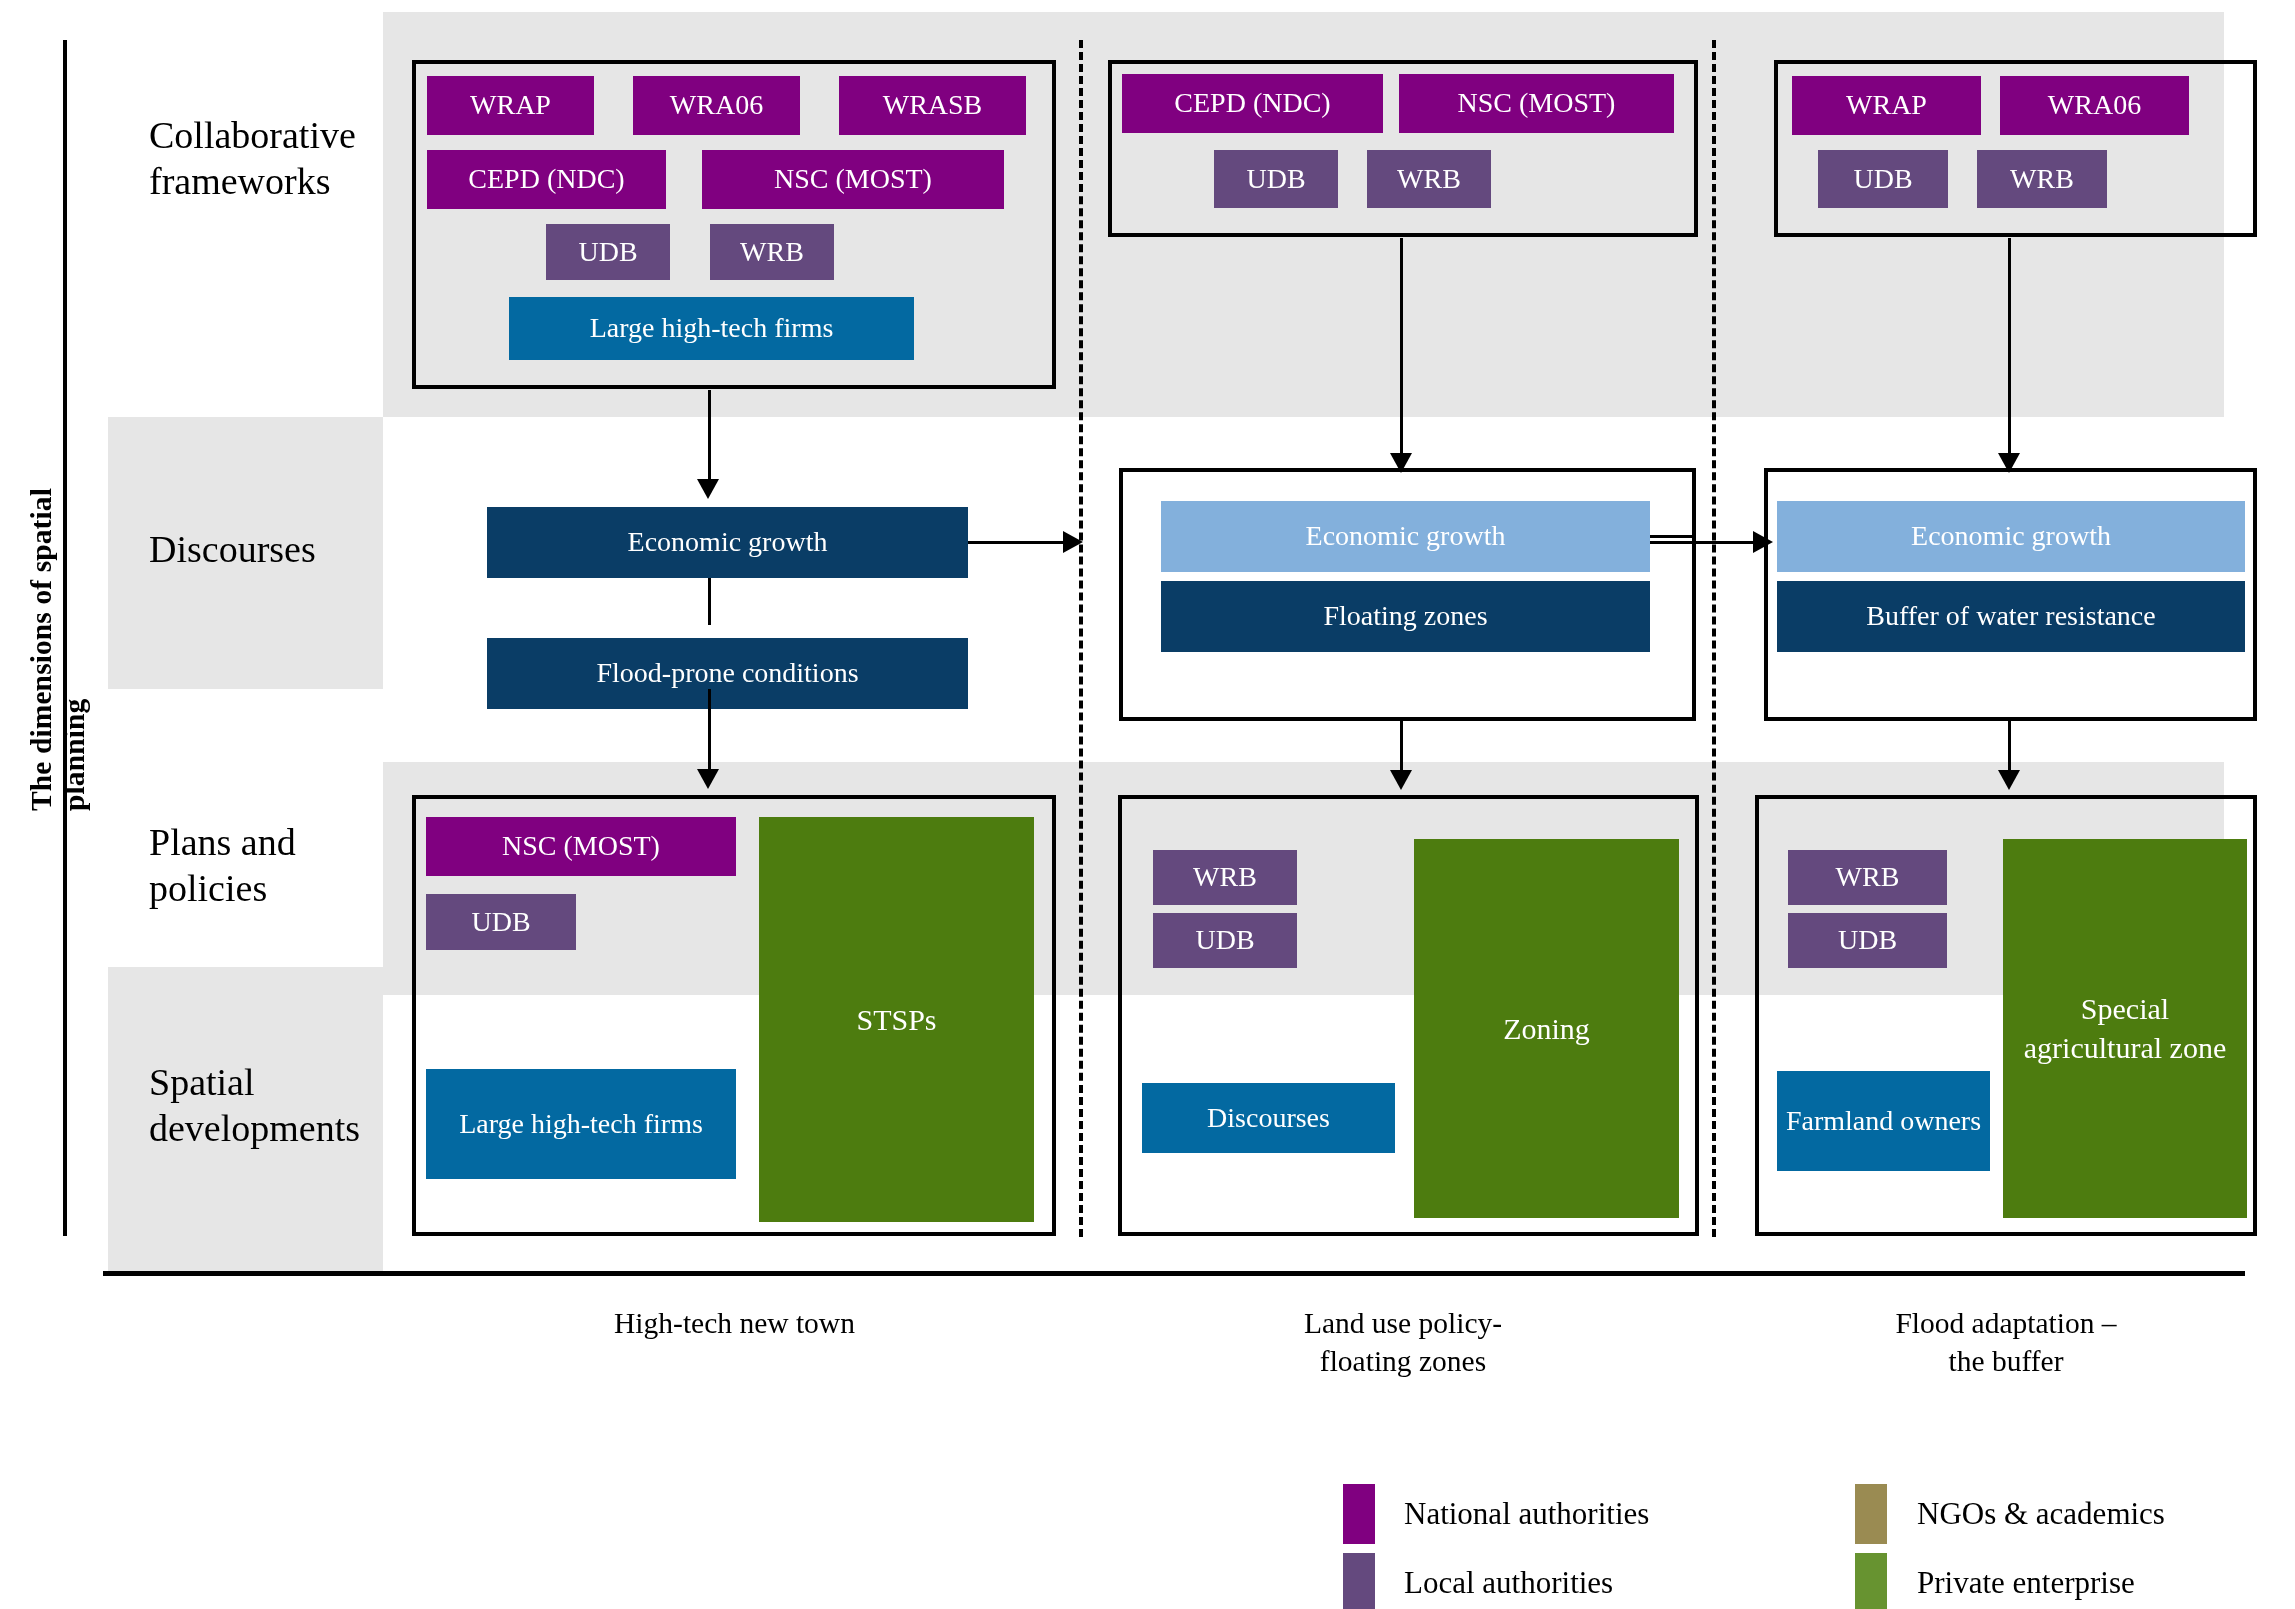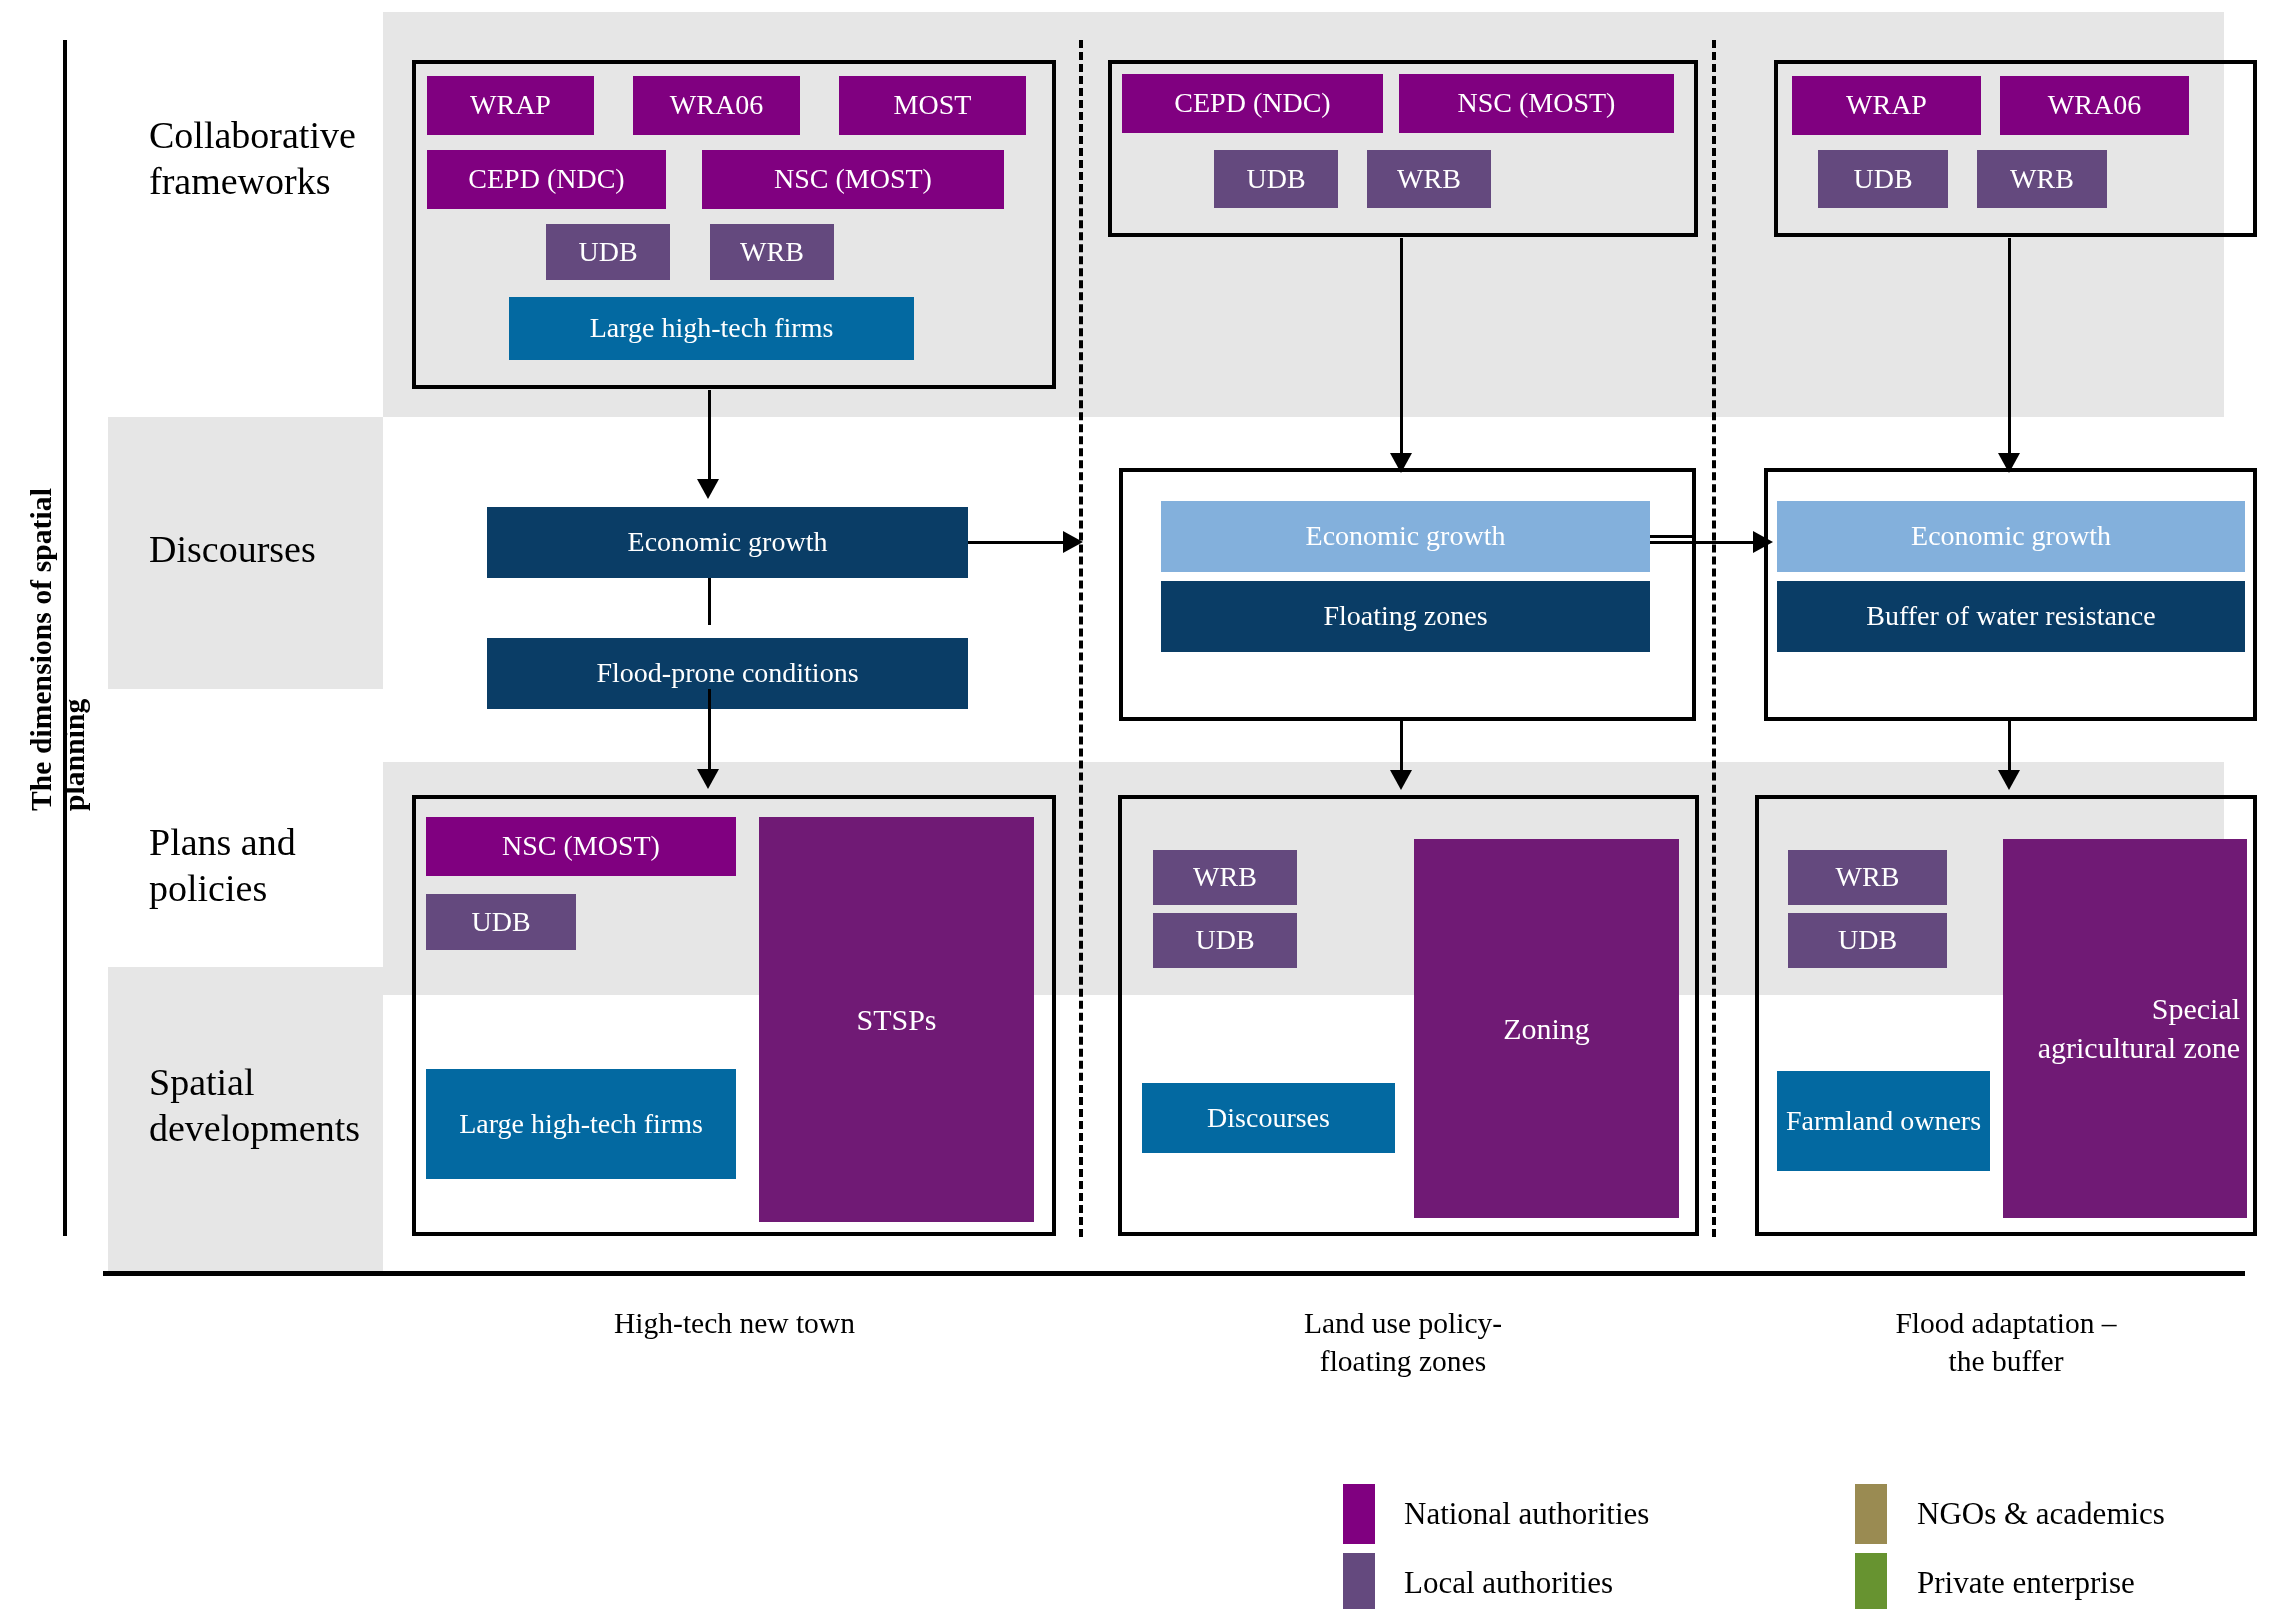--- a/index.html
+++ b/index.html
@@ -34,21 +34,21 @@
 
   
   .chip{
     display:flex;align-items:center;justify-content:center;
     color:#fff;font-size:28px;line-height:1.1;text-align:center;
     padding:0 6.9px;
   }
   .c-nat{background:#800080;}
   .c-loc{background:#64497e;}
   .c-priv{background:#0369a1;}
-  .c-grey{background:#701a75;font-size:30px;text-align:right;}
+  .c-grey{background:#4d7c0f;font-size:30px;}
   .c-dark{background:#0a3d66;}
   .c-light{background:#83b0dc;}
 
   
   .vdash{
     border-left:4.8px dashed #000;width:0;
   }
 
   
   .vline{background:#000;width:3.4px;}
@@ -92,21 +92,21 @@
 policies</div>
 <div class="abs rowlabel" style="left:108px;top:1043px;width:275px;height:124px;white-space:pre-line;">Spatial
 developments</div>
 
 <div class="abs vdash" style="left:1079px;top:40px;height:1197px;"></div>
 <div class="abs vdash" style="left:1712px;top:40px;height:1197px;"></div>
 
 <div class="abs frame" style="left:412px;top:60px;width:644px;height:329px;"></div>
 <div class="abs chip c-nat" style="left:427px;top:76px;width:167px;height:59px;">WRAP</div>
 <div class="abs chip c-nat" style="left:633px;top:76px;width:167px;height:59px;">WRA06</div>
-<div class="abs chip c-nat" style="left:839px;top:76px;width:187px;height:59px;">MOST</div>
+<div class="abs chip c-nat" style="left:839px;top:76px;width:187px;height:59px;">WRASB</div>
 <div class="abs chip c-nat" style="left:427px;top:150px;width:239px;height:59px;">CEPD (NDC)</div>
 <div class="abs chip c-nat" style="left:702px;top:150px;width:302px;height:59px;">NSC (MOST)</div>
 <div class="abs chip c-loc" style="left:546px;top:224px;width:124px;height:56px;">UDB</div>
 <div class="abs chip c-loc" style="left:710px;top:224px;width:124px;height:56px;">WRB</div>
 <div class="abs chip c-priv" style="left:509px;top:297px;width:405px;height:63px;">Large high-tech firms</div>
 
 <div class="abs vline" style="left:708px;top:390px;height:95px;"></div>
 <div class="abs arrowdown" style="left:697px;top:479px;"></div>
 
 <div class="abs chip c-dark" style="left:487px;top:507px;width:481px;height:71px;">Economic growth</div>

